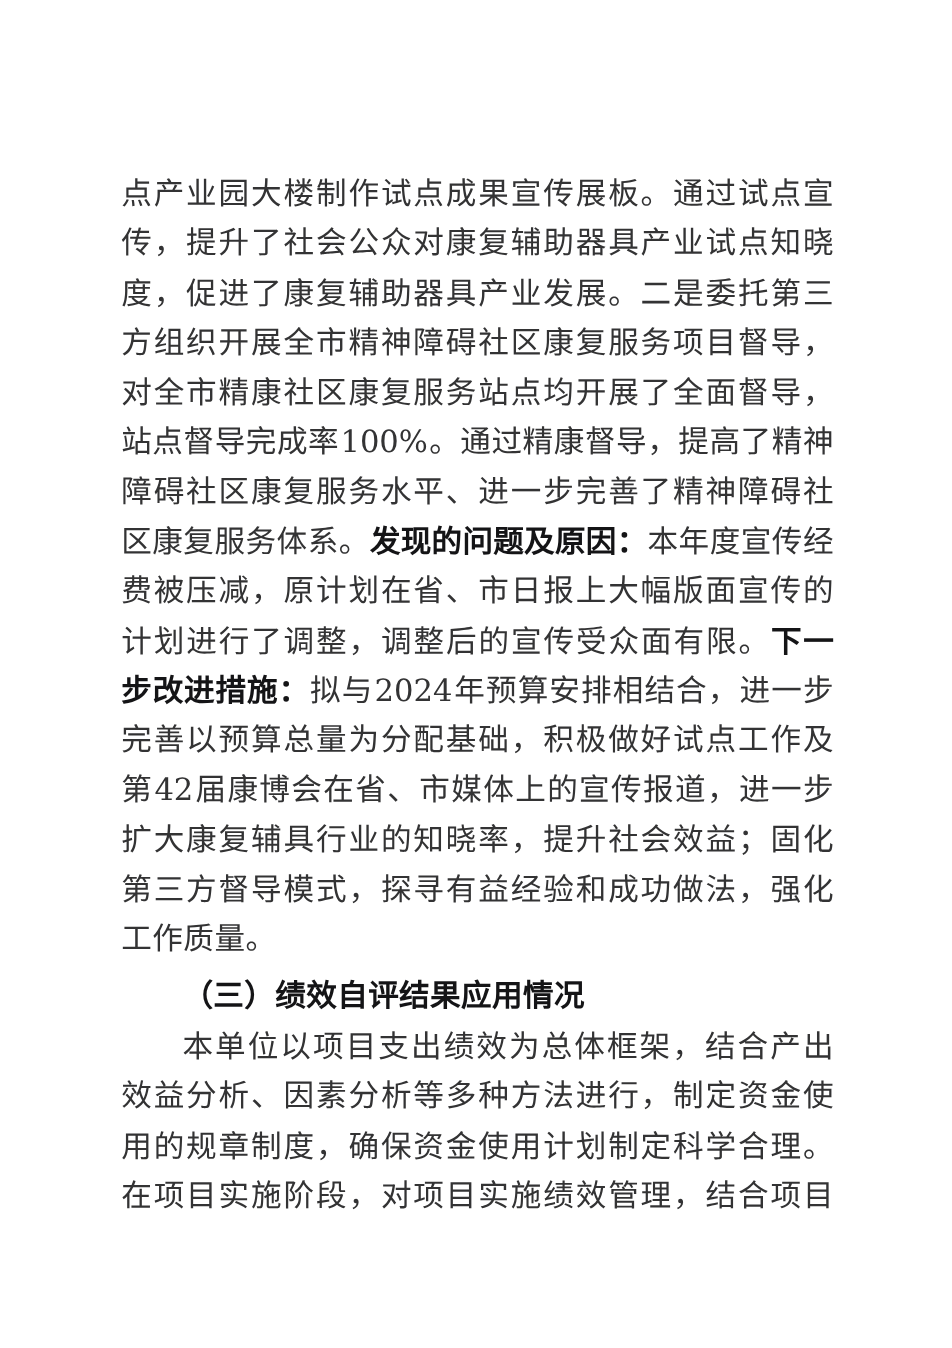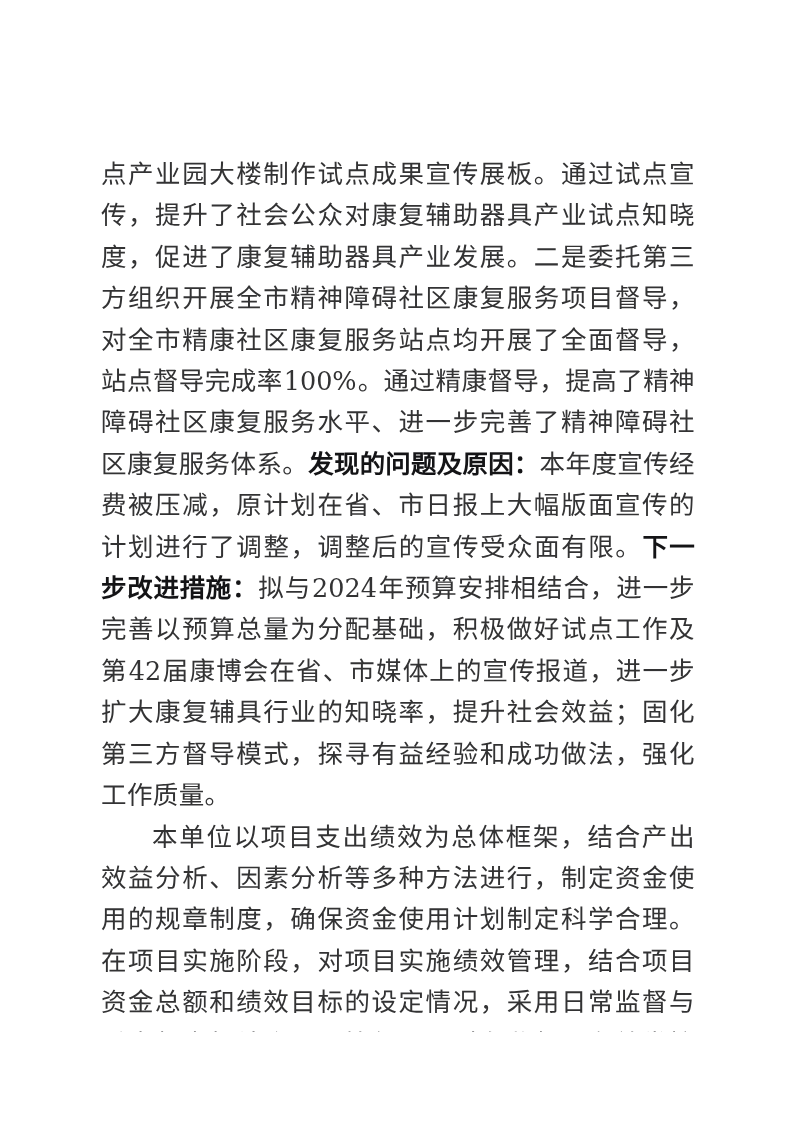--- a/index.html
+++ b/index.html
@@ -6,21 +6,21 @@
   html, body {
     margin: 0;
     padding: 0;
     background: #ffffff;
   }
 
   .page {
     position: relative;
     width: 793px;
     height: 1016px;
-    margin: 16px auto;
+    margin: 4px auto;
     background: #ffffff;
     overflow: hidden;
     font-family: "DejaVu Serif", "Liberation Serif", serif;
   }
 
   
   .content {
     position: absolute;
     left: 101px;
     top: 138px;
@@ -91,19 +91,22 @@
 </style>
 </head>
 <body>
 
 <div class="page">
 
   <div class="content">
 
     <p class="para"><span>点产业园大楼制作试点成果宣传展板。通过试点宣传，提升了社会公众对康复辅助器具产业试点知晓度，促进了康复辅助器具产业发展。二是委托第三方组织开展全市精神障碍社区康复服务项目督导，对全市精康社区康复服务站点均开展了全面督导，站点督导完成率</span><span class="num">100%</span><span>。通过精康督导，提高了精神障碍社区康复服务水平、进一步完善了精神障碍社区康复服务体系。</span><span class="runin-bold">发现的问题及原因：</span><span>本年度宣传经费被压减，原计划在省、市日报上大幅版面宣传的计划进行了调整，调整后的宣传受众面有限。</span><span class="runin-bold">下一步改进措施：</span><span>拟与</span><span class="num">2024</span><span>年预算安排相结合，进一步完善以预算总量为分配基础，积极做好试点工作及第</span><span class="num">42</span><span>届康博会在省、市媒体上的宣传报道，进一步扩大康复辅具行业的知晓率，提升社会效益；固化第三方督导模式，探寻有益经验和成功做法，强化工作质量。</span></p>
 
+    <div class="heading-block">
+      <h2 class="section-heading">（三）绩效自评结果应用情况</h2>
+    </div>
 
     <p class="para indent">本单位以项目支出绩效为总体框架，结合产出效益分析、因素分析等多种方法进行，制定资金使用的规章制度，确保资金使用计划制定科学合理。在项目实施阶段，对项目实施绩效管理，结合项目资金总额和绩效目标的设定情况，采用日常监督与重点督查相结合，分管领导及财务监督，有效掌控项目绩效目标的实现程度，及时发现项目实施中的问题，纠正偏差。通过撰写评价报告对项目实施结果进行综合评价，衡量绩效目标的完成情况，以促进绩效目标的圆满完成。</p>
 
   </div>
 
 
 </div>
 
 </body></html>

